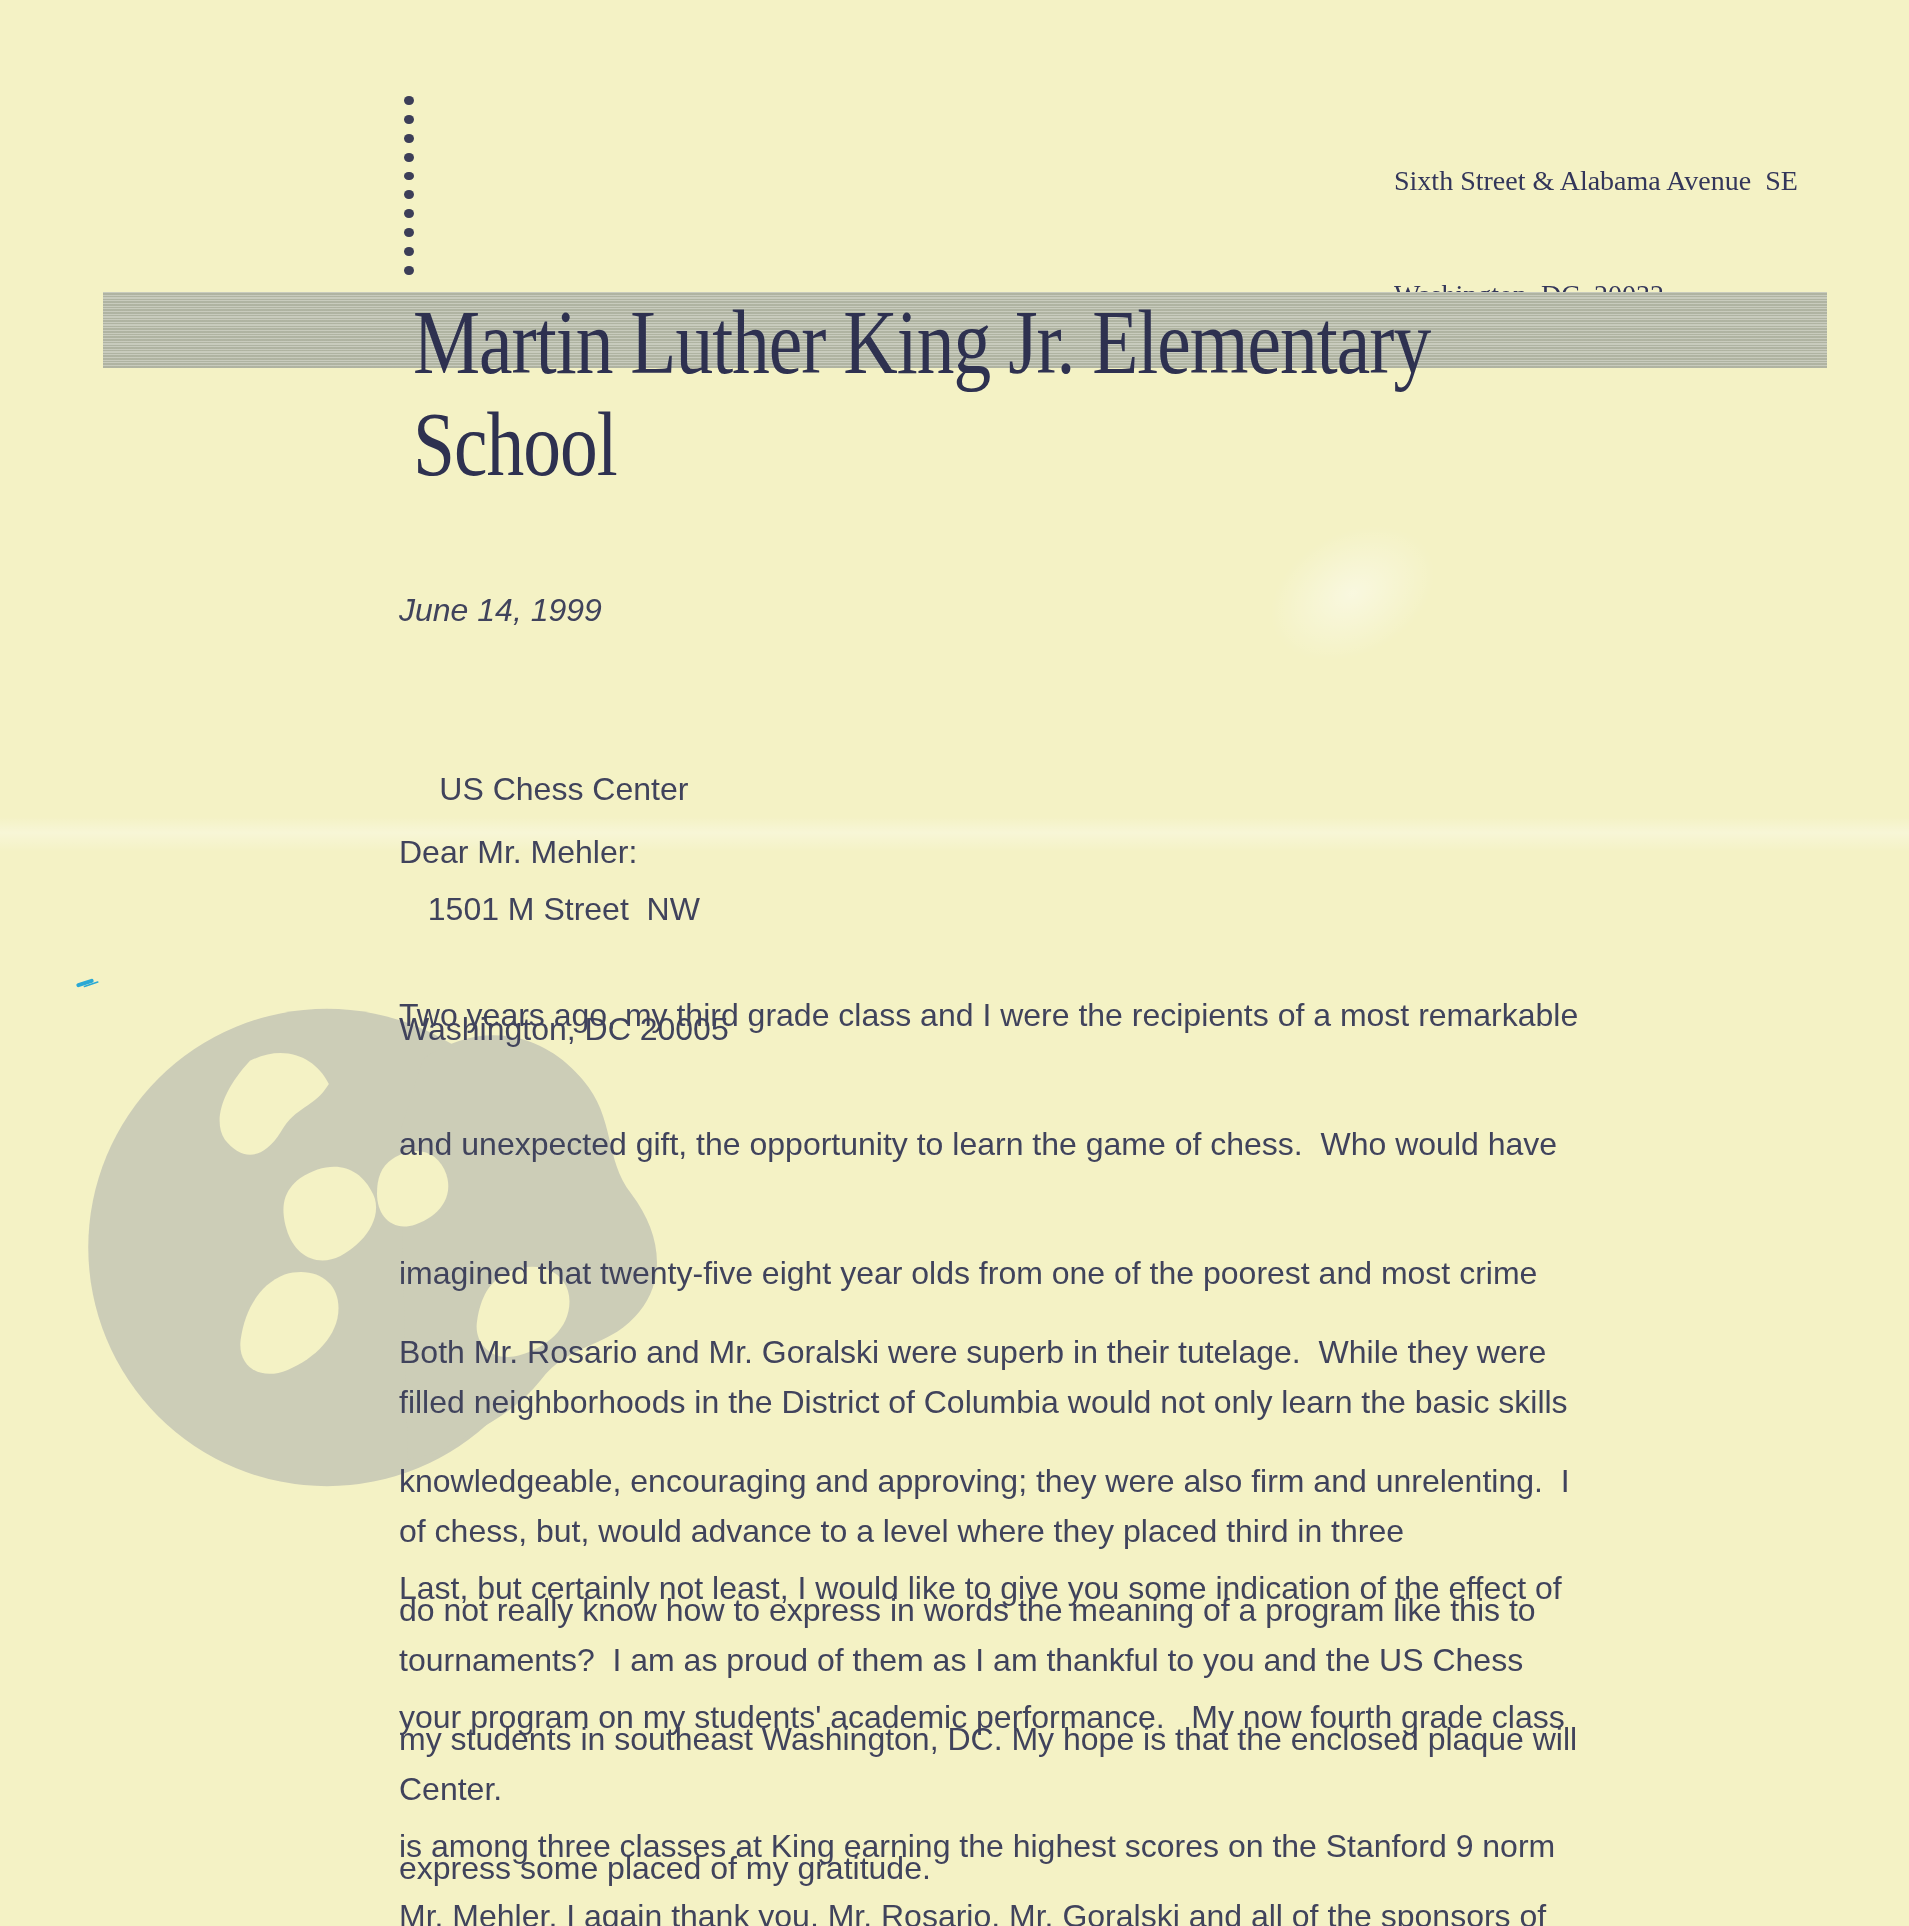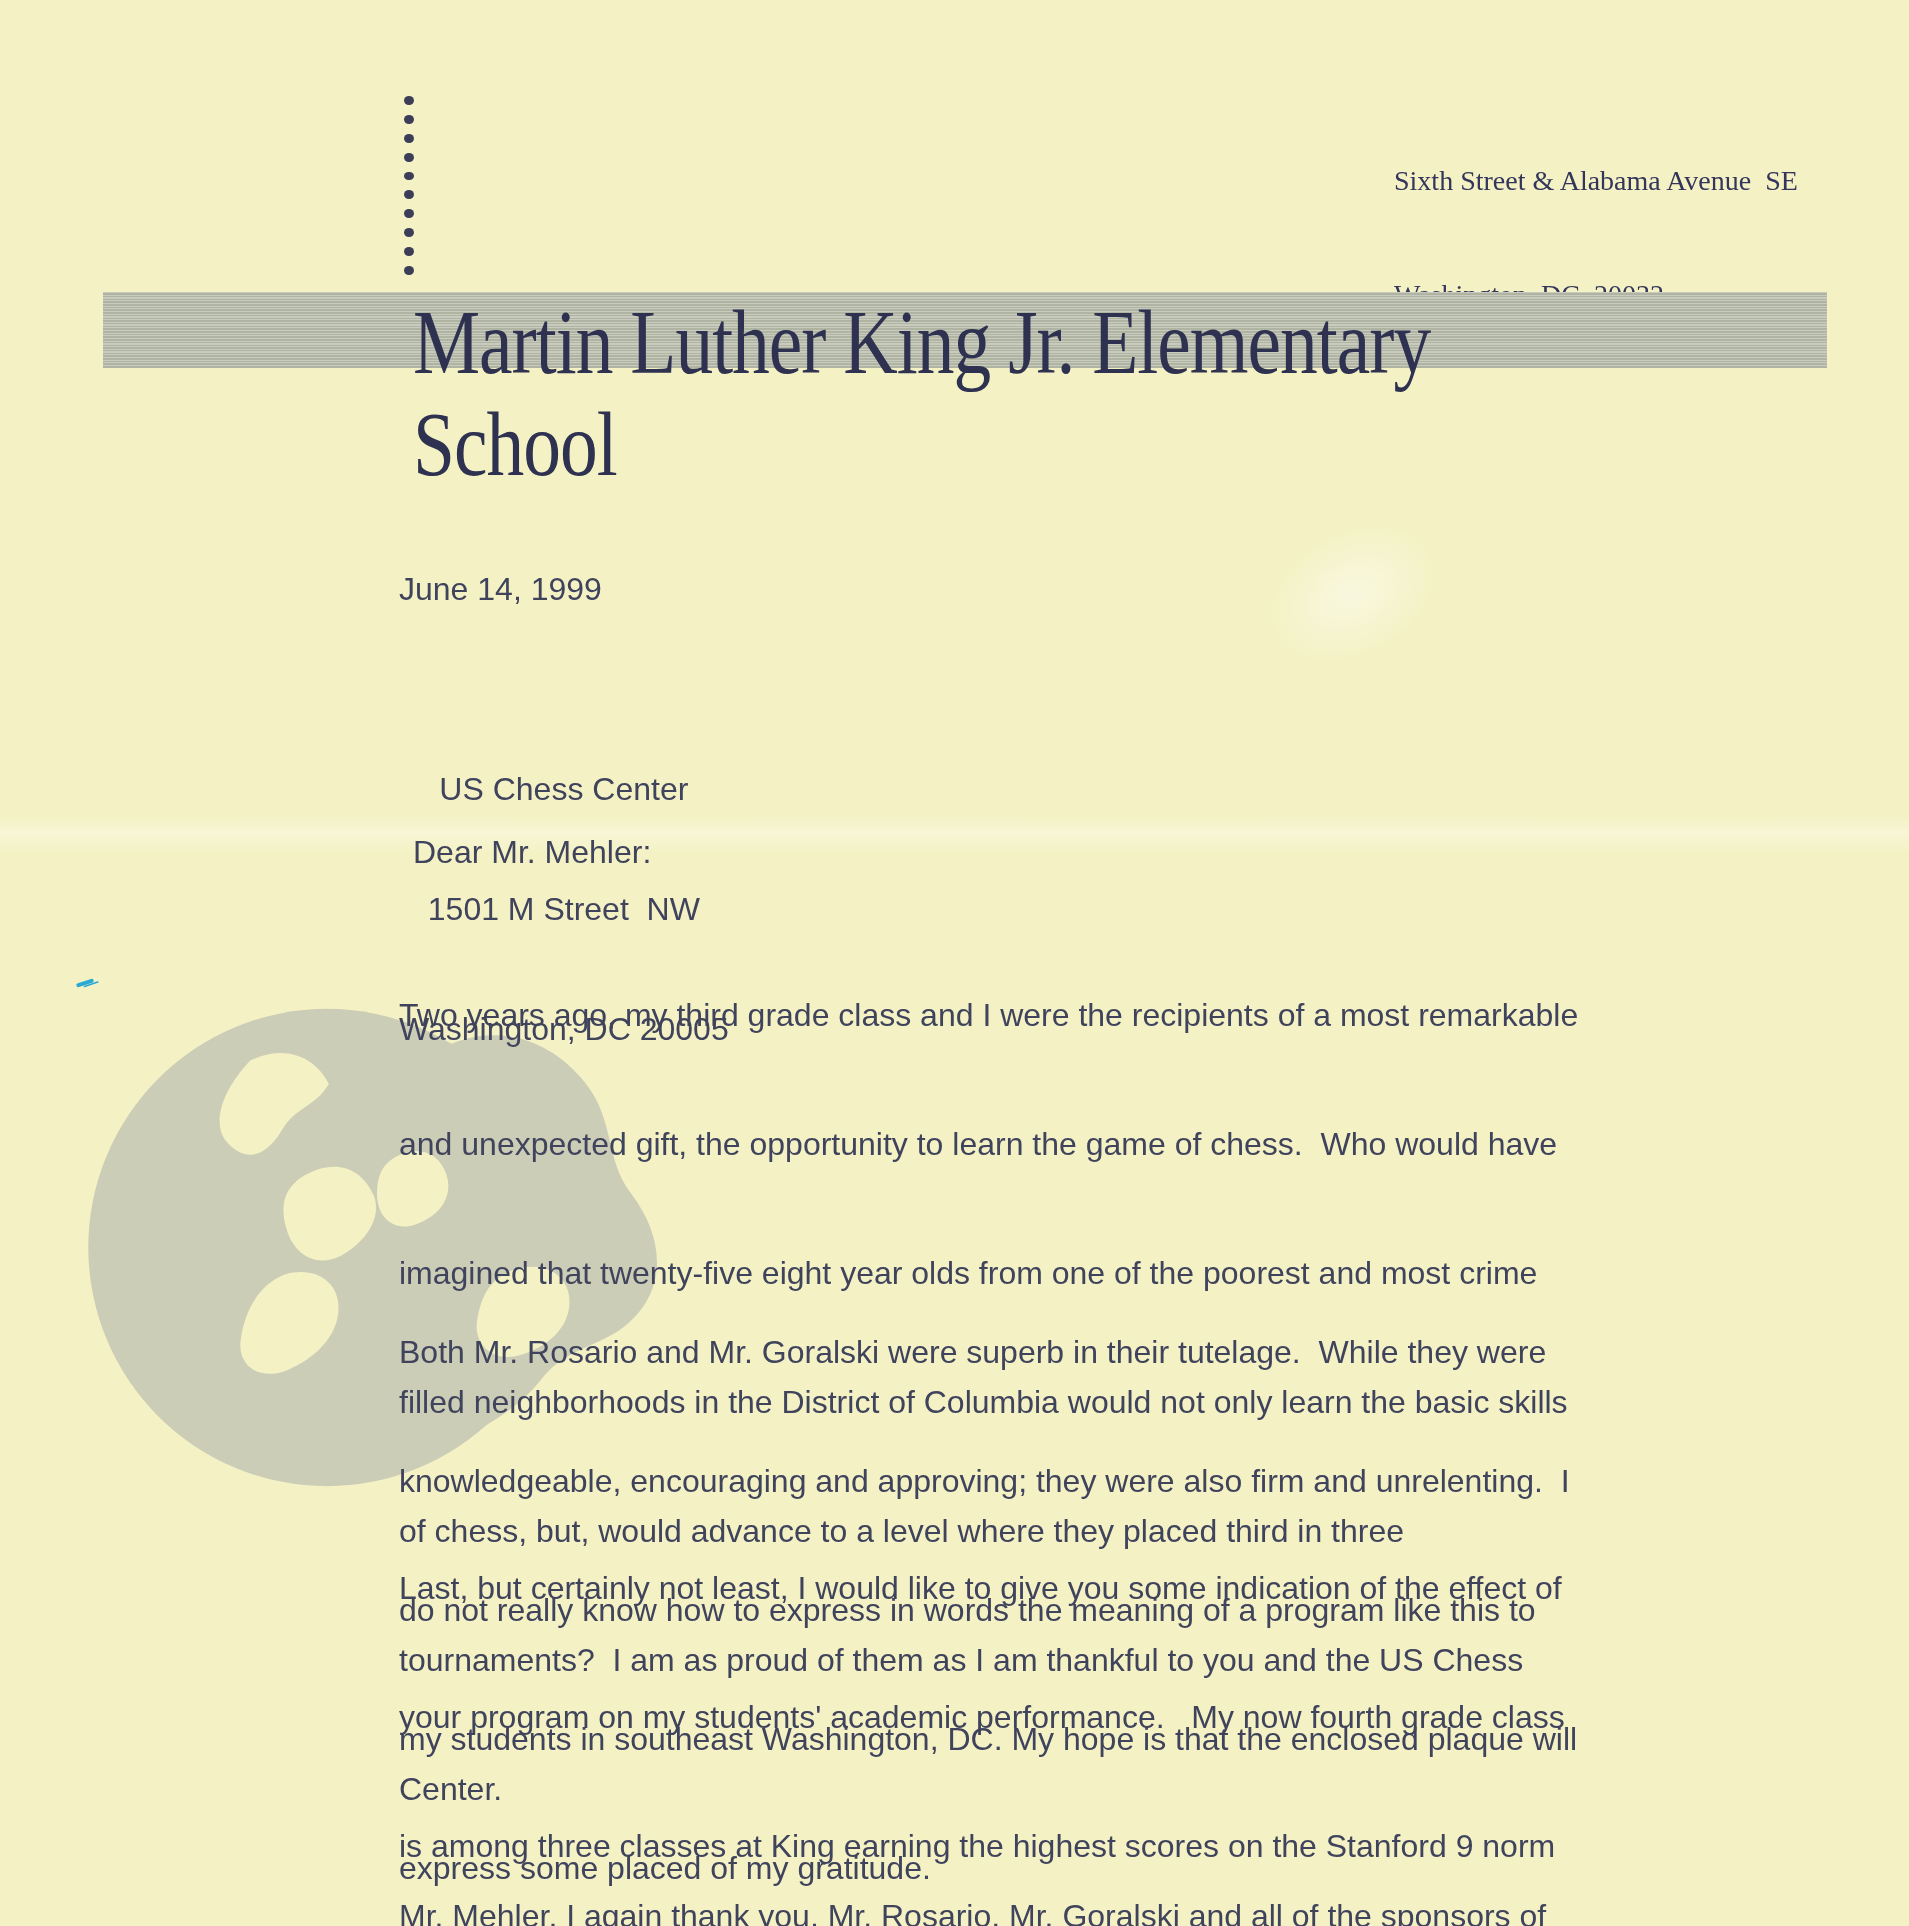--- a/index.html
+++ b/index.html
@@ -33,23 +33,23 @@
   .title{font-family:"Liberation Serif", serif;color:#2e3150;white-space:nowrap;
     font-size:92px;line-height:1;transform:scaleX(.82);transform-origin:left top;letter-spacing:-1.2px;}
   .title-l1{left:413px;top:296px;}
   .title-l2{left:413px;top:398px;}
 
   
   .globe{left:69px;top:978px;width:616px;height:539px;opacity:.85;}
 
   
   .txt{white-space:pre;font-size:32px;line-height:43px;}
-  .date{left:399px;top:568px;}
+  .date{left:399px;top:589px;font-style:italic;}
   .recipient{left:399px;top:689px;line-height:40px;text-align:center;}
-  .salutation{left:413px;top:831px;}
+  .salutation{left:399px;top:831px;}
   .p1{left:399px;top:908px;}
   .p2{left:399px;top:1245px;}
   .p3{left:399px;top:1481px;}
   .p4{left:399px;top:1809px;}
 </style>
 </head>
 <body>
 
 <div class="abs streak"></div>
 <div class="abs crease"></div>

